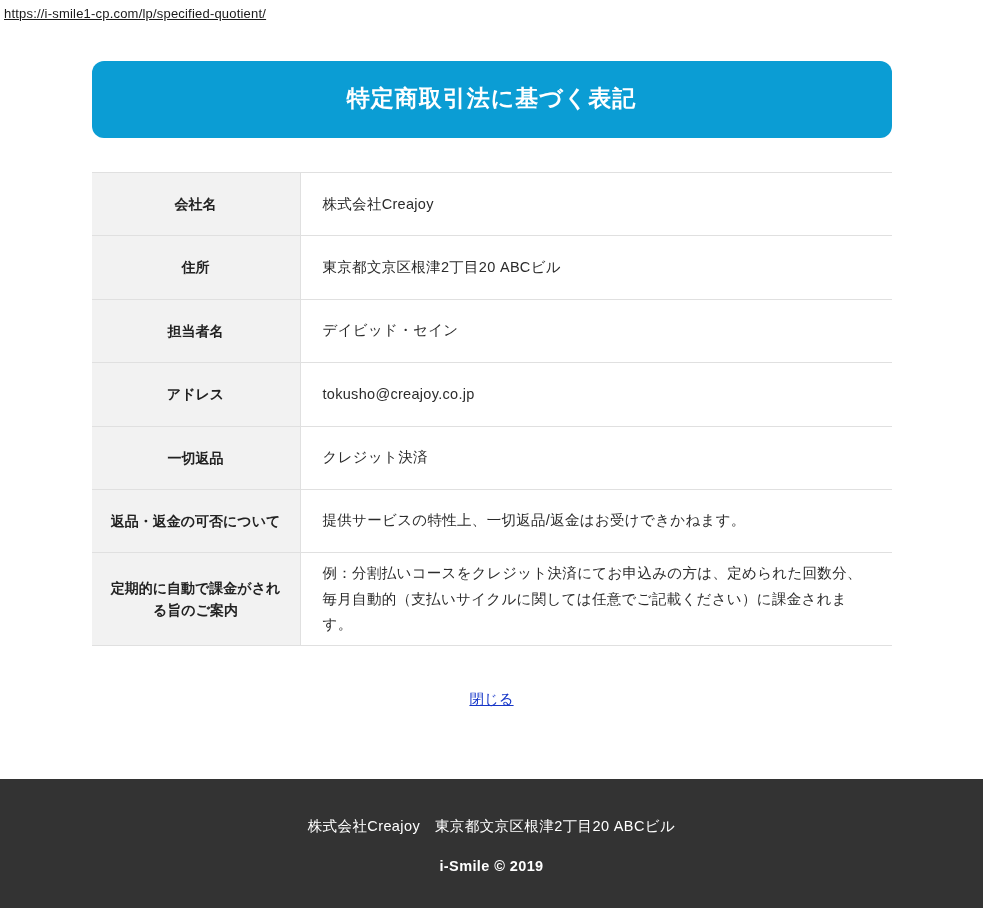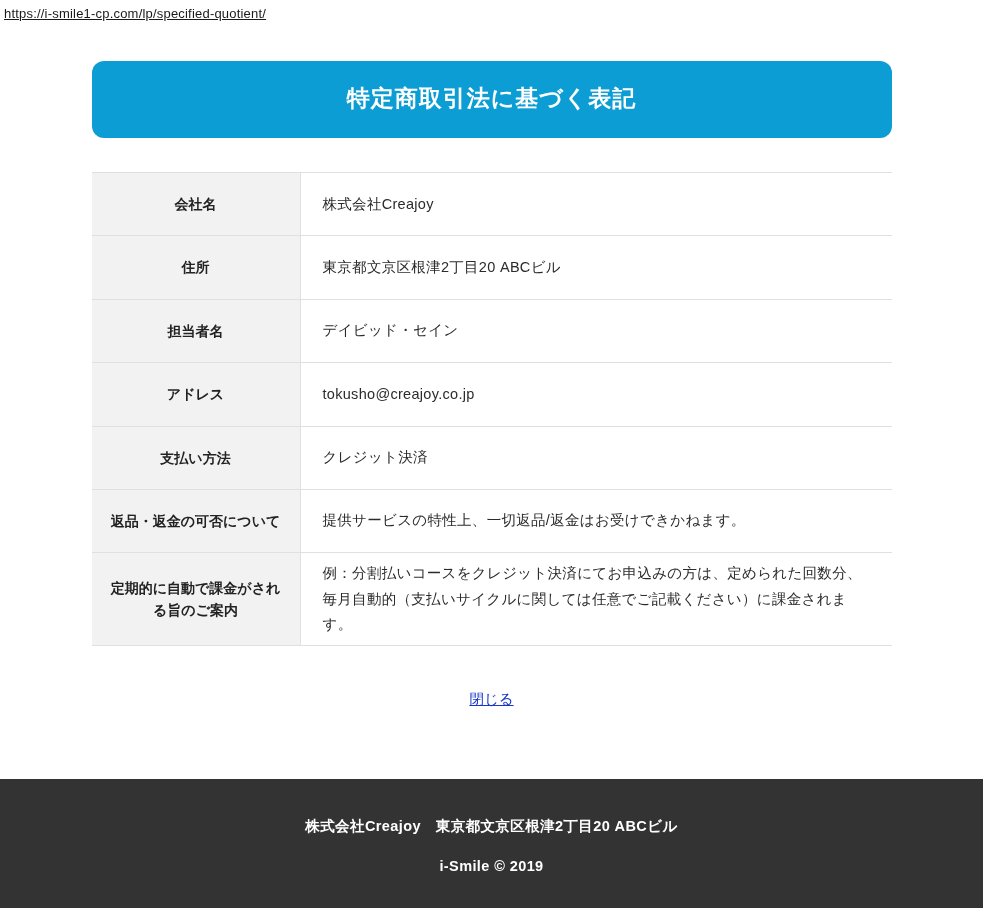--- a/index.html
+++ b/index.html
@@ -86,21 +86,21 @@
     color: #ffffff;
     text-align: center;
     padding: 38px 0 34px 0;
     position: absolute;
     left: 0;
     right: 0;
     bottom: 0;
   }
   .footer-line1 {
     font-size: 14.5px;
-    font-weight: bold;
+    font-weight: normal;
     letter-spacing: 0.4px;
     margin-bottom: 22px;
   }
   .footer-line2 {
     font-size: 14.5px;
     font-weight: bold;
     letter-spacing: 0.4px;
   }
 </style>
 </head>
@@ -124,21 +124,21 @@
       </tr>
       <tr>
         <th class="label-cell">担当者名</th>
         <td class="value-cell">デイビッド・セイン</td>
       </tr>
       <tr>
         <th class="label-cell">アドレス</th>
         <td class="value-cell">tokusho@creajoy.co.jp</td>
       </tr>
       <tr>
-        <th class="label-cell">支払い方法</th>
+        <th class="label-cell">一切返品</th>
         <td class="value-cell">クレジット決済</td>
       </tr>
       <tr>
         <th class="label-cell">返品・返金の可否について</th>
         <td class="value-cell">提供サービスの特性上、一切返品/返金はお受けできかねます。</td>
       </tr>
       <tr>
         <th class="label-cell">定期的に自動で課金がされる旨のご案内</th>
         <td class="value-cell">例：分割払いコースをクレジット決済にてお申込みの方は、定められた回数分、毎月自動的（支払いサイクルに関しては任意でご記載ください）に課金されます。</td>
       </tr>

